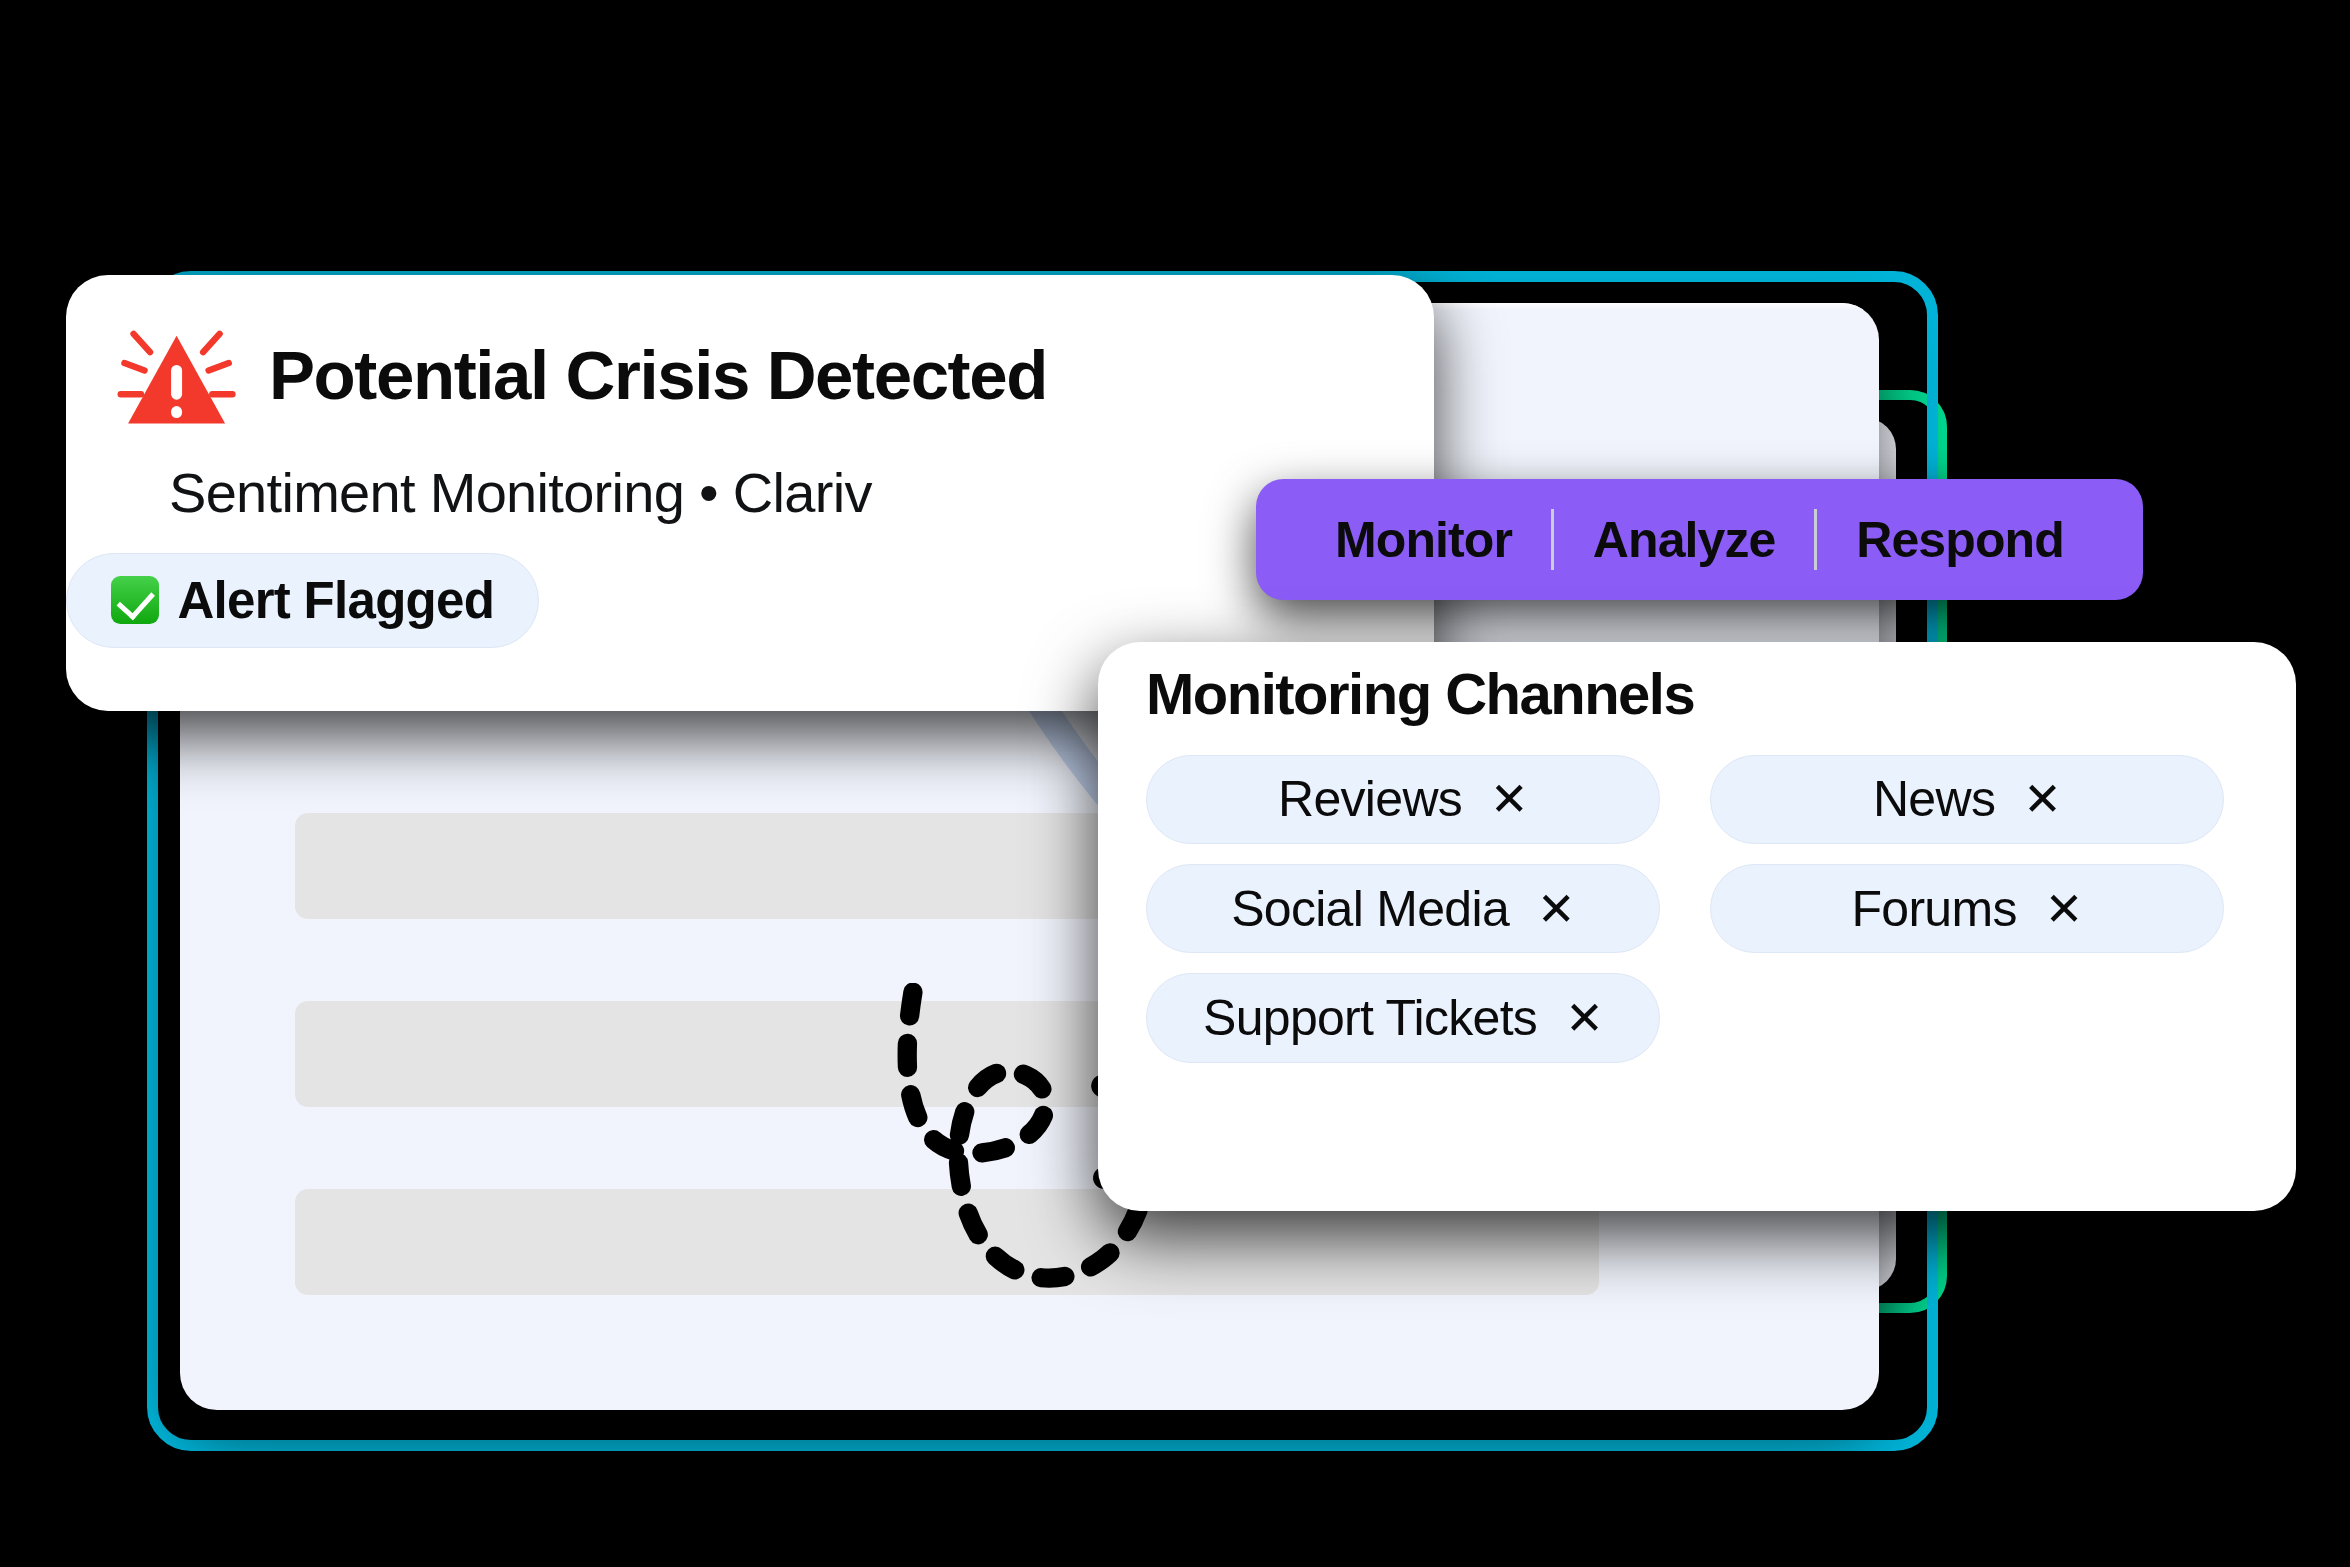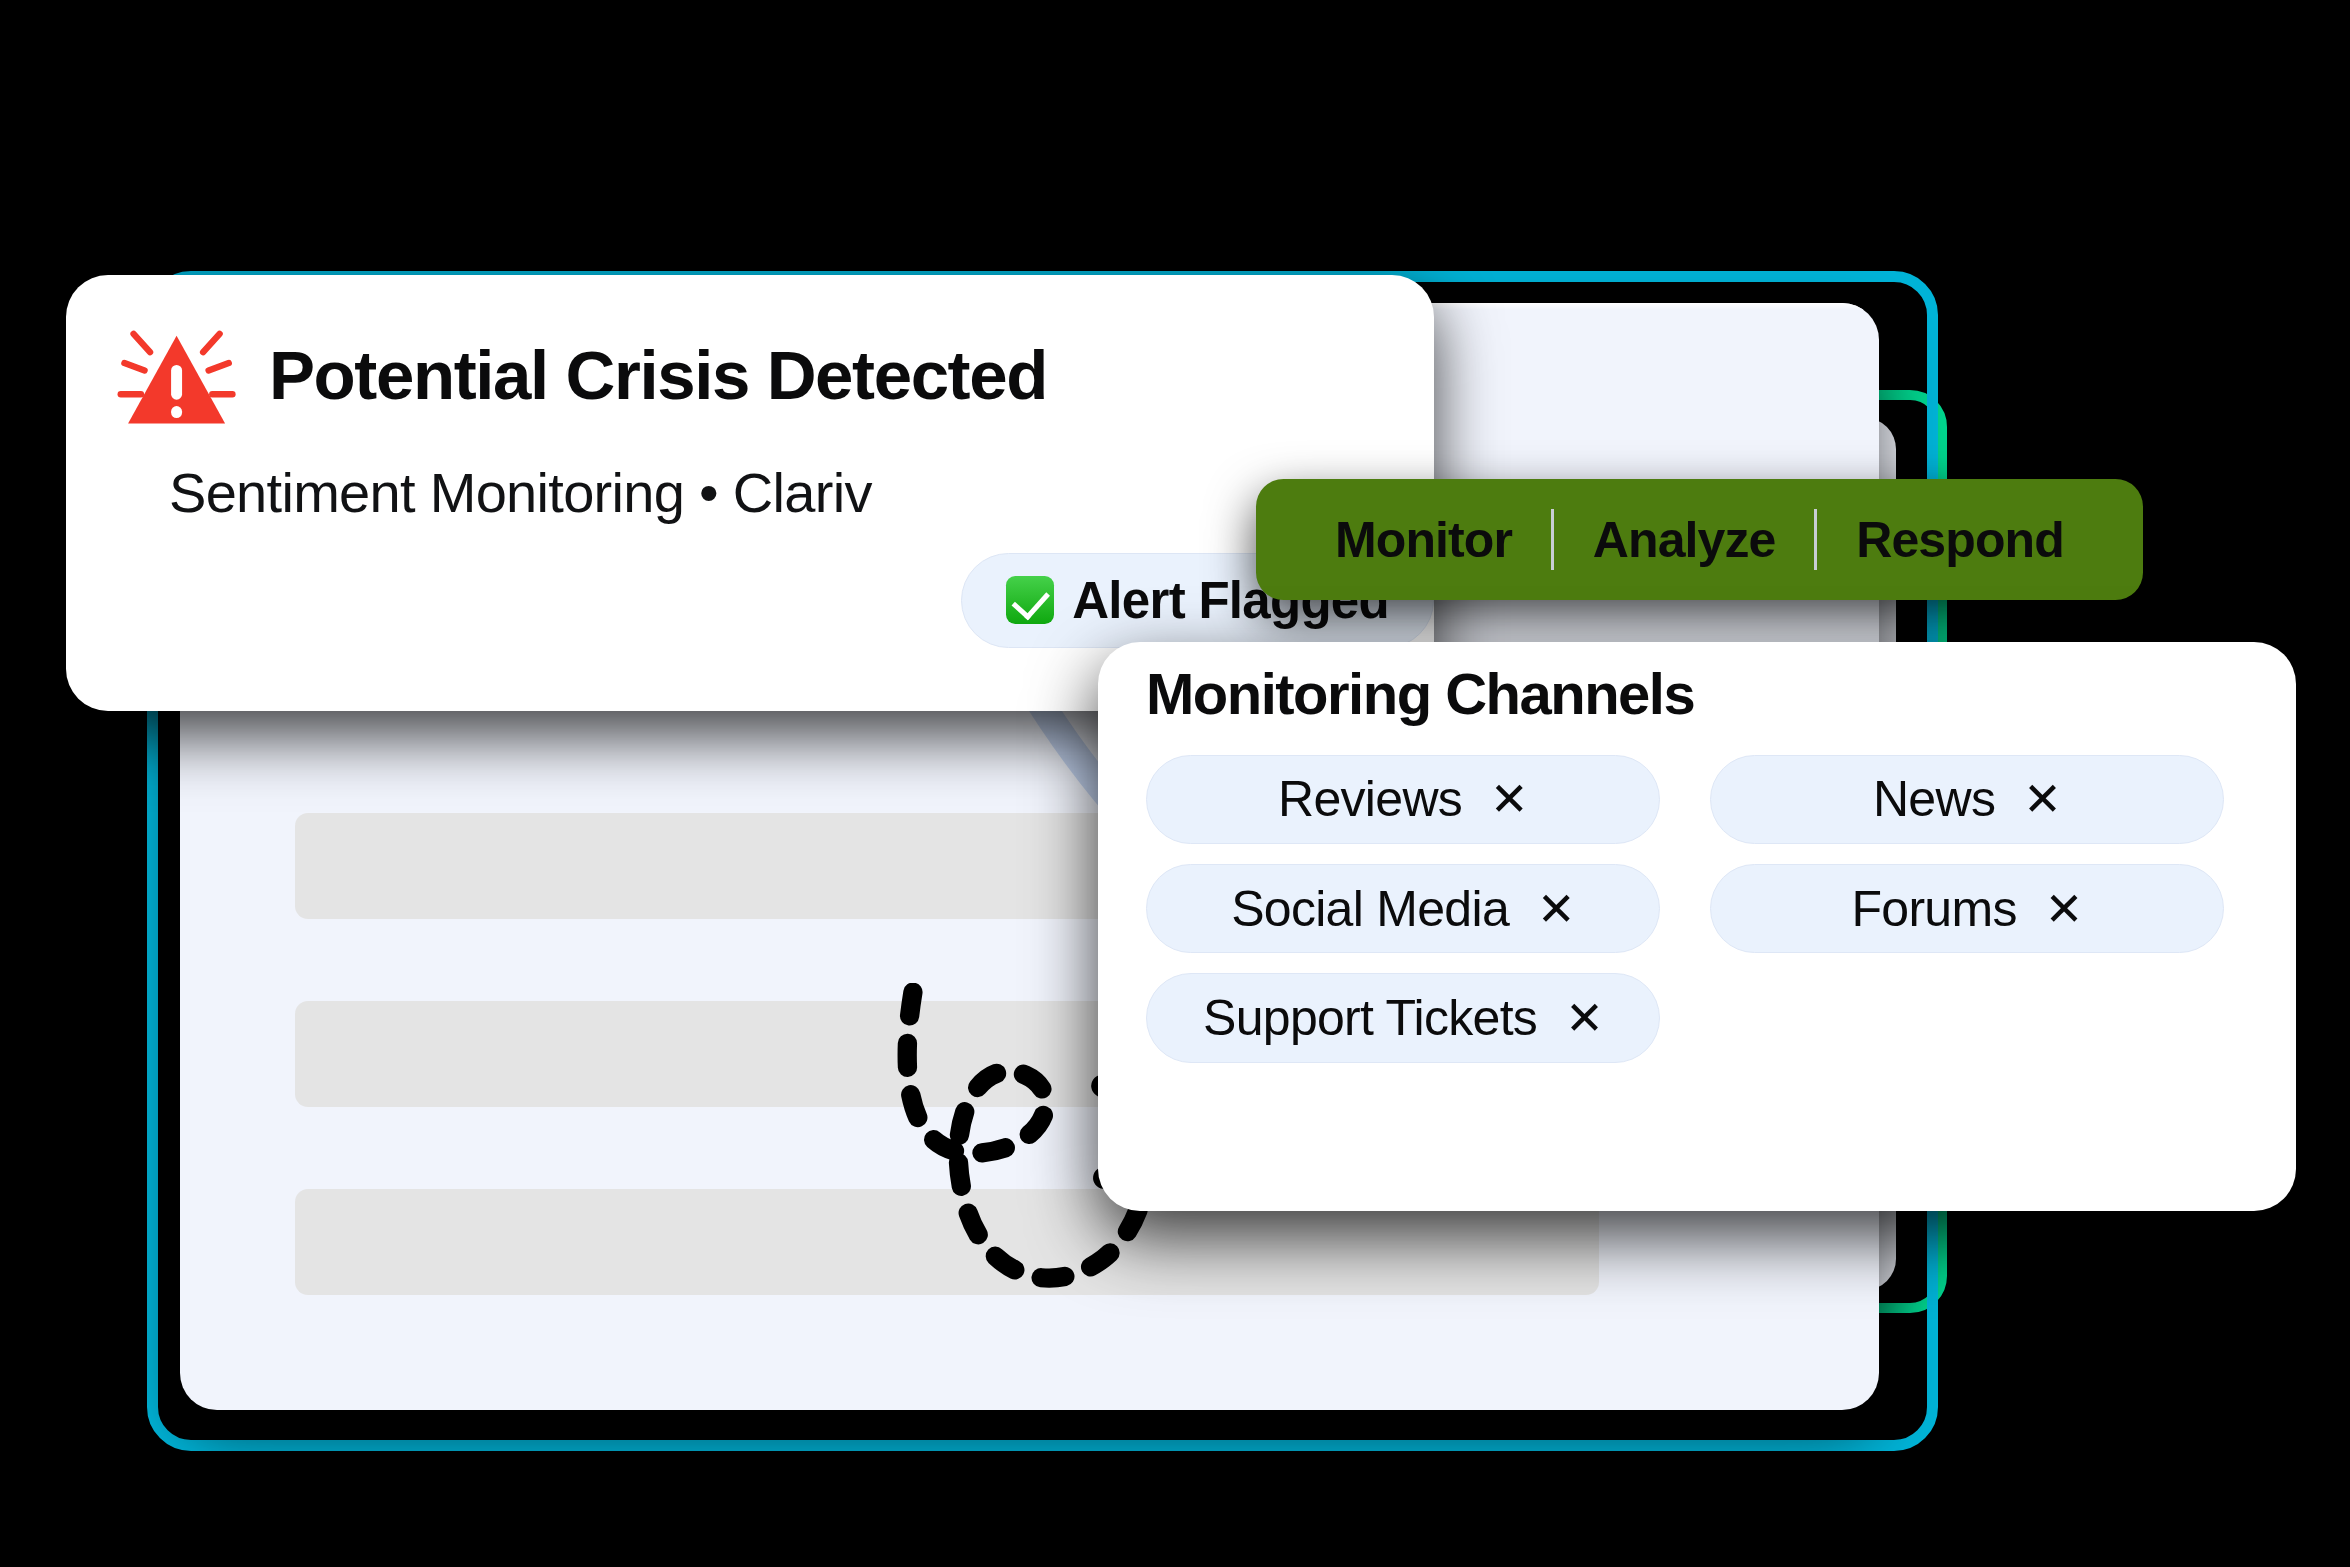--- a/index.html
+++ b/index.html
@@ -102,21 +102,21 @@
   }
   .alert-sub {
     margin: 31px 0 0 103px;
     font-size: 56px;
     font-weight: 400;
     color: #111214;
     letter-spacing: -0.7px;
     white-space: nowrap;
   }
   .alert-pill-row {
-    display: flex; justify-content: flex-end;
+    display: flex; justify-content: flex-start;
     margin-top: 27.5px;
   }
   .alert-pill {
     display: inline-flex; align-items: center; gap: 18.4px;
     background: var(--pill-bg);
     border: 1.8px solid #DDE6F5;
     border-radius: 92px;
     padding: 17.4px 44px;
     font-size: 51px;
     font-weight: 700;
@@ -139,21 +139,21 @@
     border: solid #FFFFFF;
     border-width: 0 5.5px 5.5px 0;
     transform: rotate(42deg);
   }
 
   
   .tabbar {
     position: absolute;
     left: 1256px; top: 479px;
     height: 121px;
-    background: #4d7c0f;
+    background: #8b5cf6;
     border-radius: 27.5px;
     box-shadow: 0 18.4px 48px rgba(0,0,0,0.7);
     display: flex; align-items: center;
     padding: 10px 40px;
     gap: 0;
   }
   .tab {
     font-size: 50px;
     font-weight: 700;
     color: #0B0B0C;

